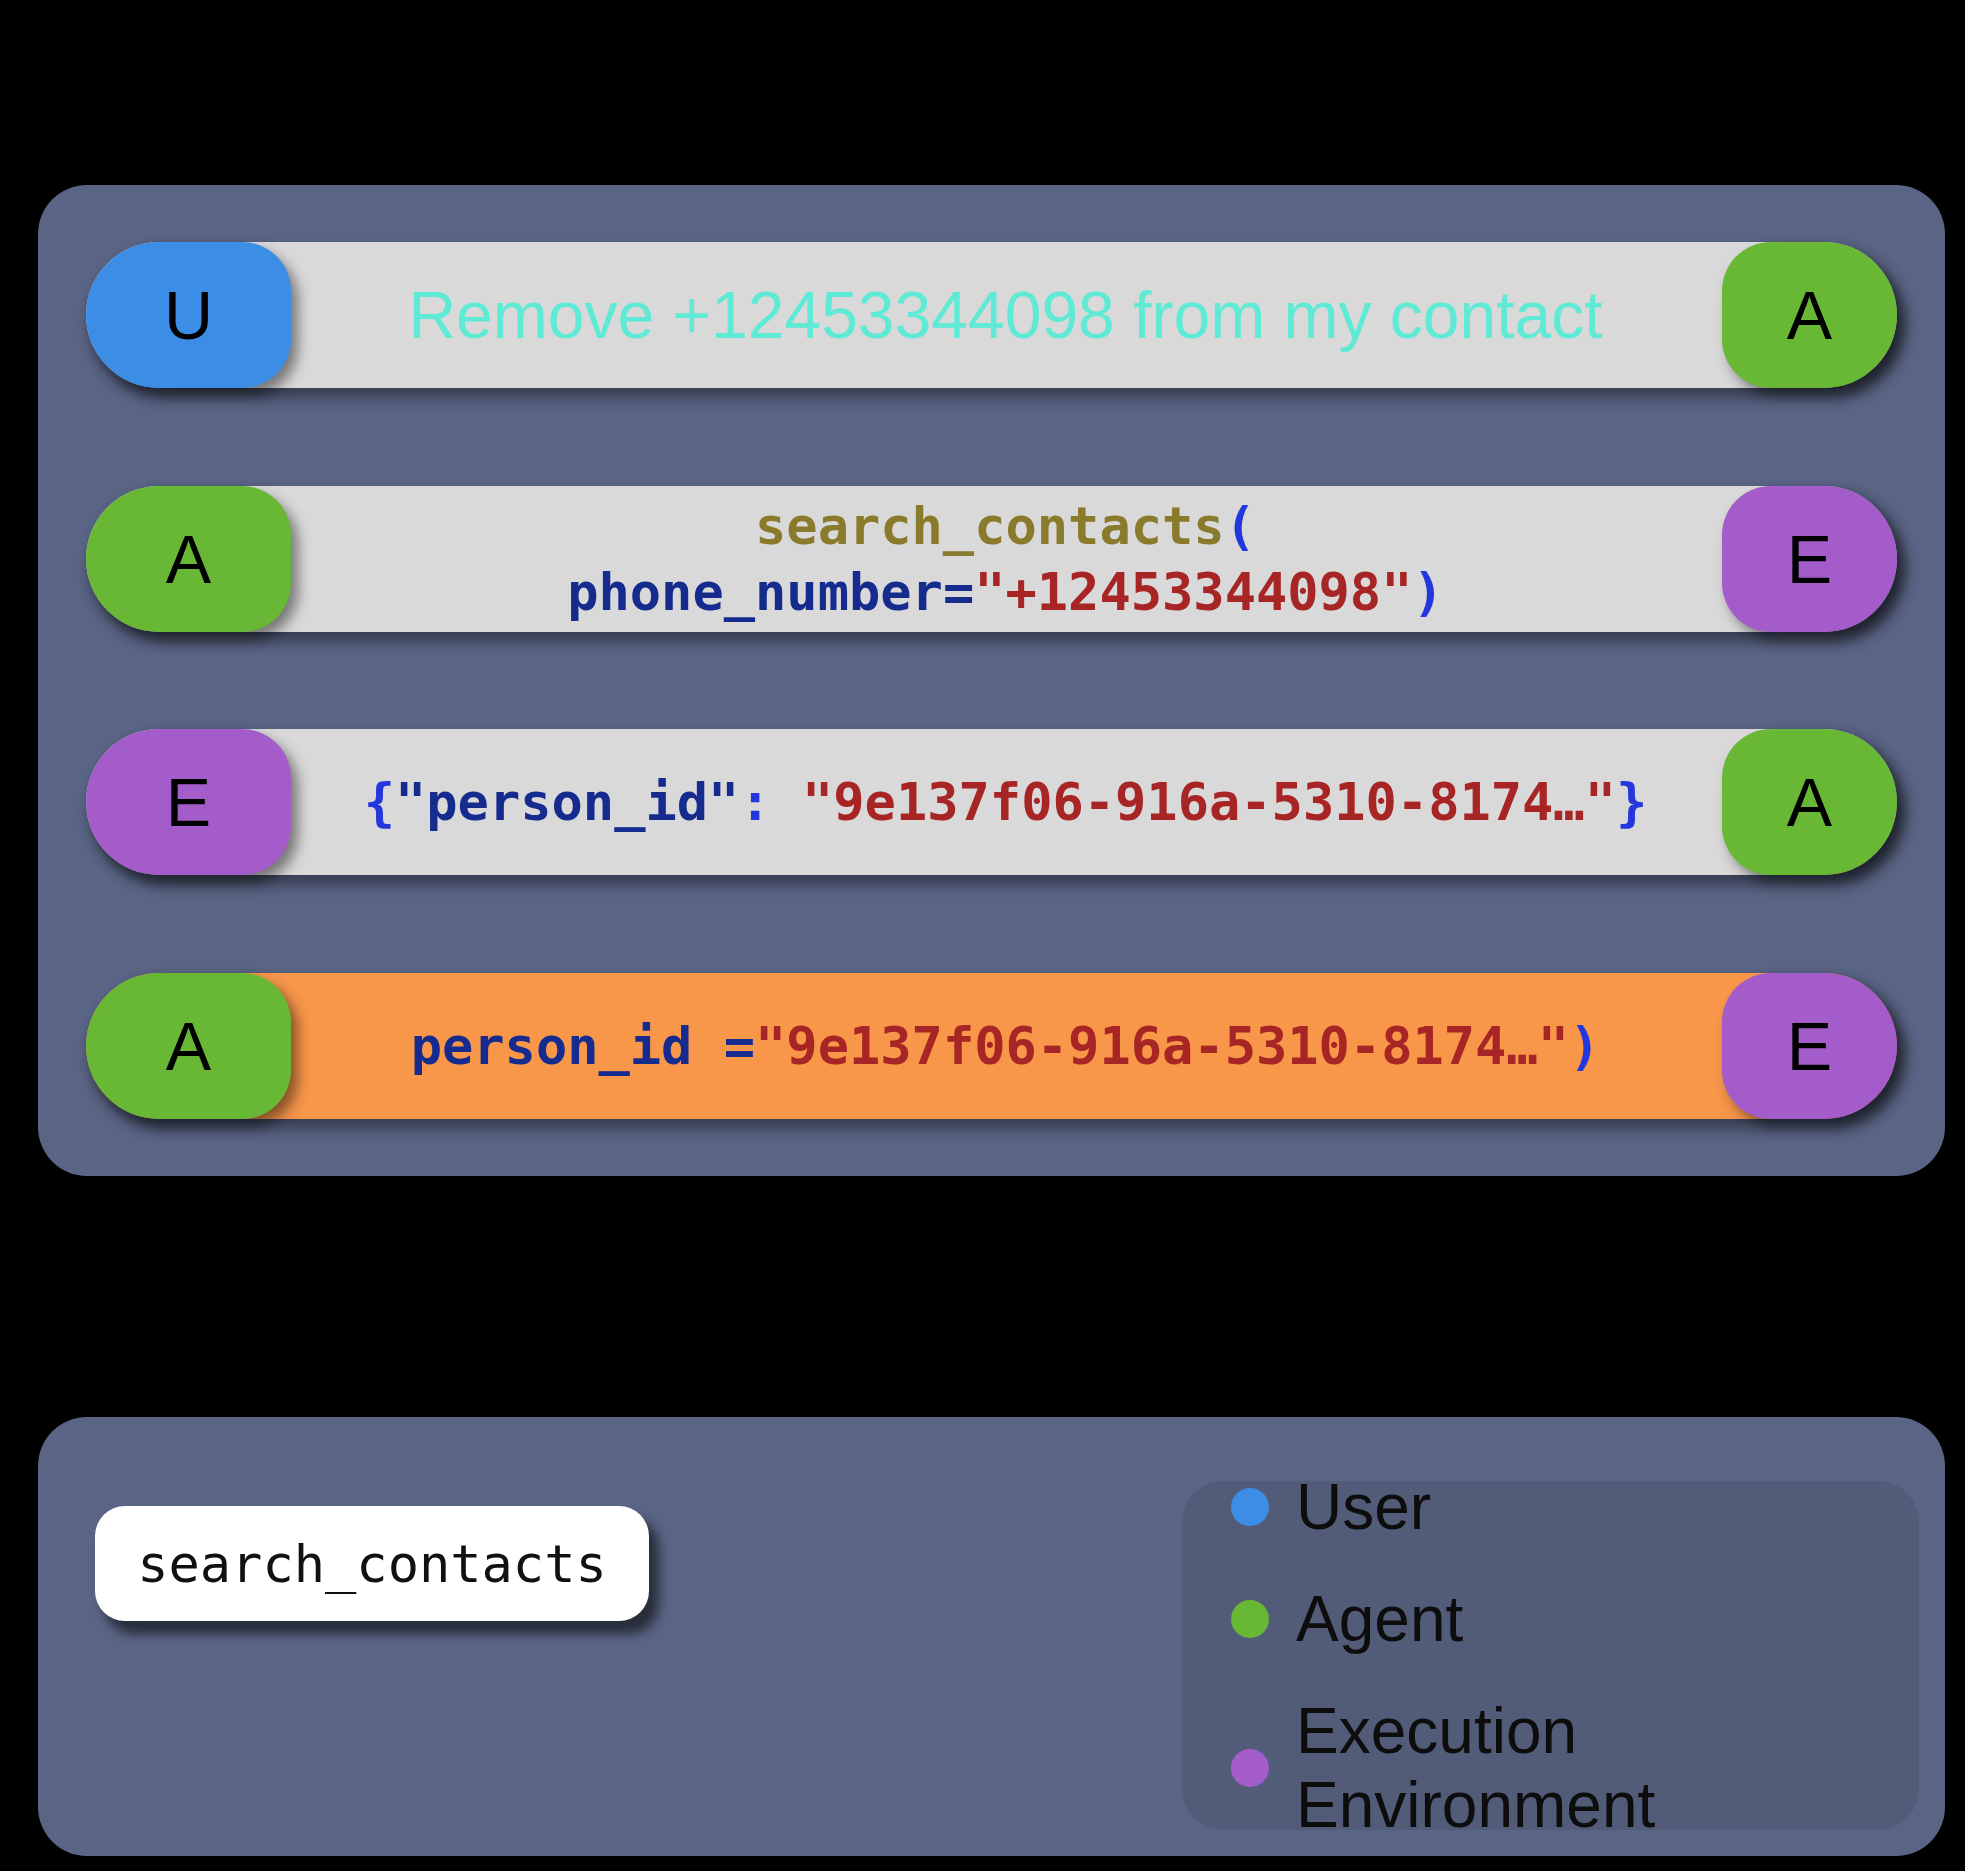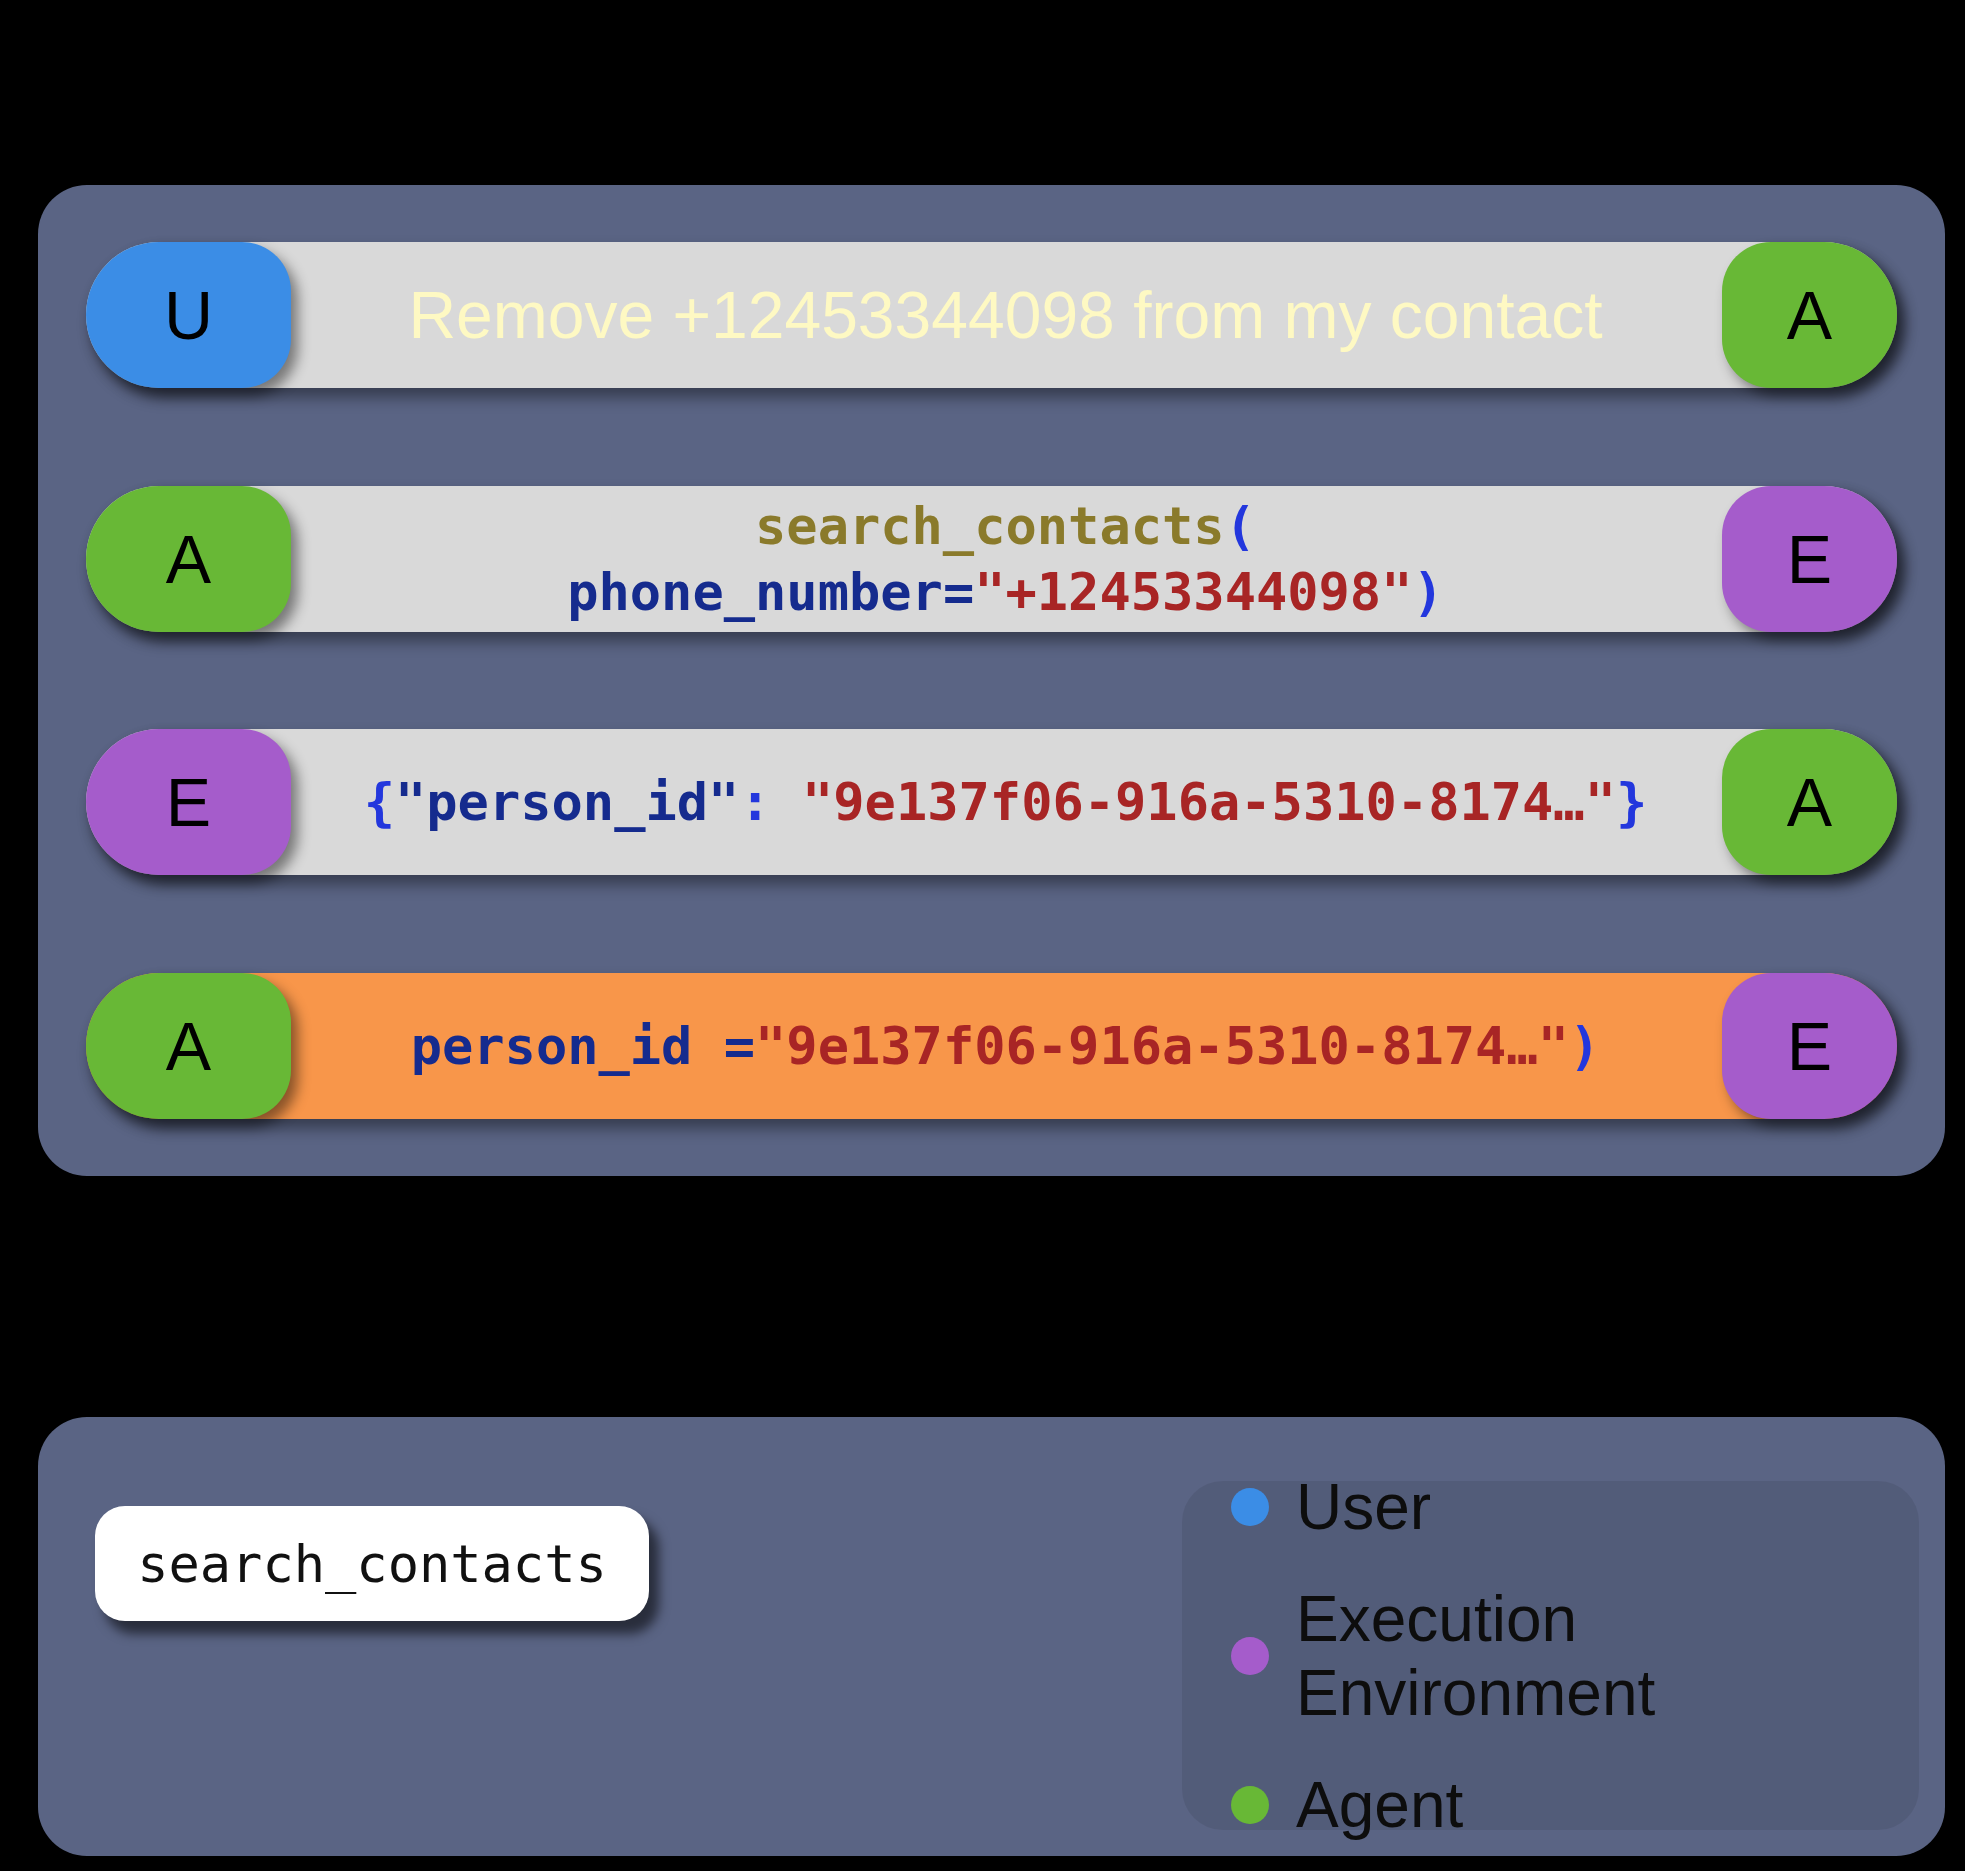--- a/index.html
+++ b/index.html
@@ -67,21 +67,21 @@
     position: absolute;
     left: 219px; right: 191px; top: 0; bottom: 0;
     display: flex;
     flex-direction: column;
     align-items: center;
     justify-content: center;
     text-align: center;
   }
   .message-text {
     font-size: 66px;
-    color: #fef9c3;
+    color: #5eead4;
     white-space: nowrap;
   }
   .code-line {
     font-family: "DejaVu Sans Mono", "Liberation Mono", monospace;
     font-size: 52px;
     font-weight: bold;
     line-height: 1.27;
     white-space: pre;
   }
   .tok-fn    { color: var(--code-fn,    #8a7a2b); }
@@ -208,25 +208,25 @@
     <div class="tool-pill">
       <span>search_contacts</span>
     </div>
 
     <div class="legend-box">
       <div class="legend-item">
         <span class="legend-dot dot-user"></span>
         <span>User</span>
       </div>
       <div class="legend-item">
+        <span class="legend-dot dot-agent"></span>
+        <span>Agent</span>
+      </div>
+      <div class="legend-item">
         <span class="legend-dot dot-env"></span>
         <span>Execution Environment</span>
       </div>
-      <div class="legend-item">
-        <span class="legend-dot dot-agent"></span>
-        <span>Agent</span>
-      </div>
     </div>
 
   </section>
 
 </div>
 
 
 </body></html>

